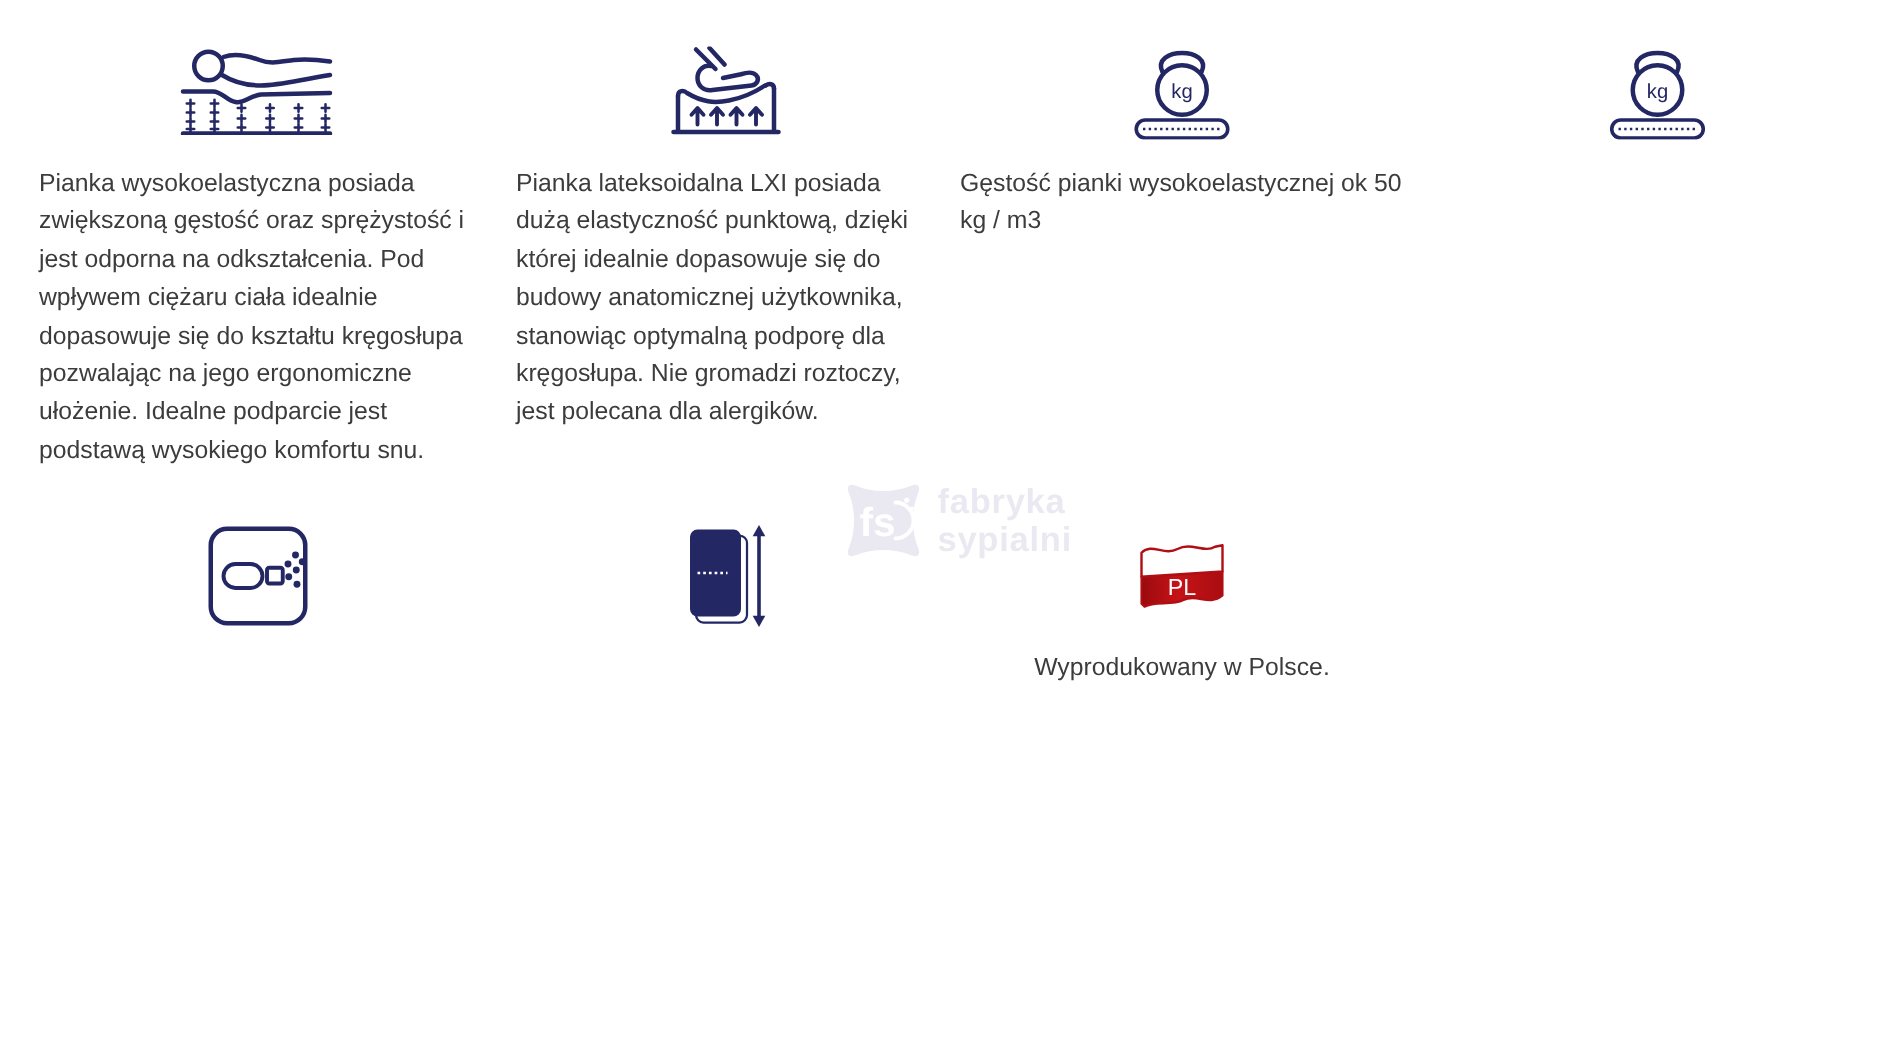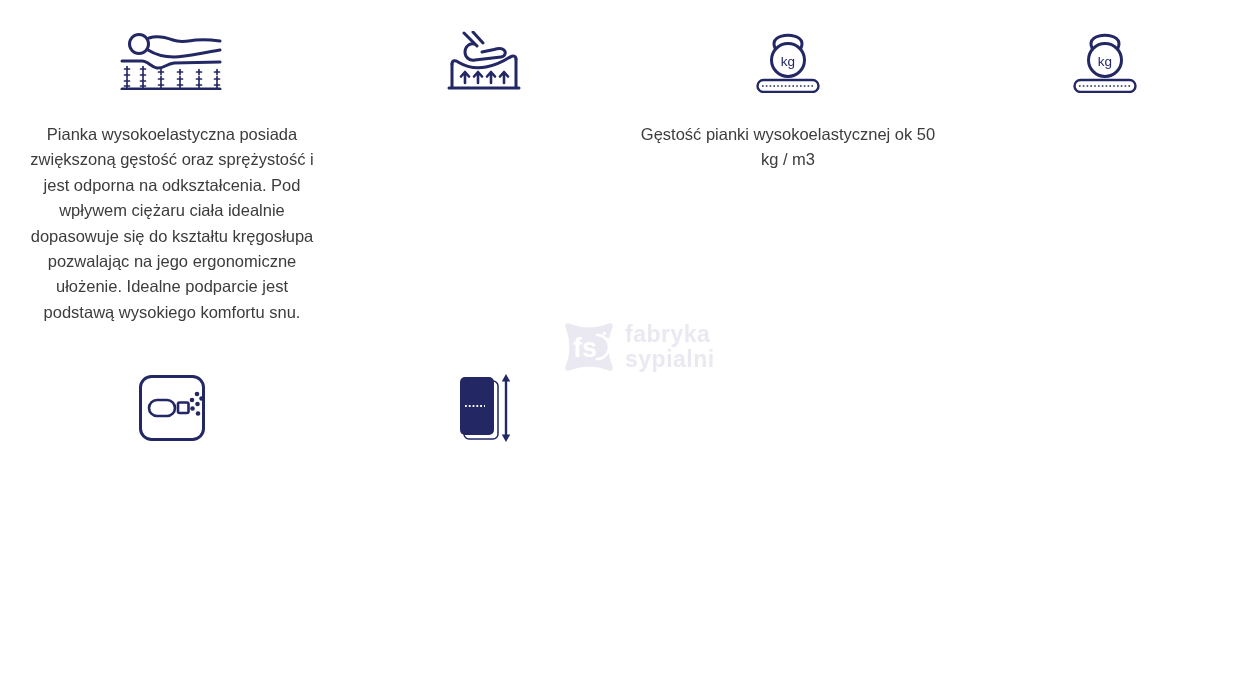--- a/index.html
+++ b/index.html
@@ -15,22 +15,21 @@
     grid-template-columns:344px 280px 328px 306px;
     justify-items:center;
     align-items:start;
   }
   .row1{padding-top:28px;}
   .row2{margin-top:36px;}
   .cell{display:flex;flex-direction:column;align-items:center;}
   .icon-box{height:66px;display:flex;align-items:center;justify-content:center;margin-bottom:16px;}
   .icon-box2{height:70px;display:flex;align-items:center;justify-content:center;margin-bottom:14px;}
   p.txt{
-    margin:12px;
-    text-align:center;
+    margin:0;
     color:#3c3c3c;
     font-size:16.5px;
     line-height:25.4px;
     font-weight:400;
   }
   .w1{max-width:292px;}
   .w2{max-width:284px;}
   .w3{max-width:296px;}
   .w4{max-width:300px;}
   .w5{max-width:294px;}
@@ -92,20 +91,21 @@
             <path d="M5,57 H75"></path>
           </g>
           <g fill="none" stroke="#232764" stroke-width="2.6" stroke-linecap="round" stroke-linejoin="round">
             <path d="M21,52 V42 M17,45.5 L21,41 L25,45.5"></path>
             <path d="M34,52 V42 M30,45.5 L34,41 L38,45.5"></path>
             <path d="M47,52 V42 M43,45.5 L47,41 L51,45.5"></path>
             <path d="M60,52 V42 M56,45.5 L60,41 L64,45.5"></path>
           </g>
         </svg>
       </div>
+      <p class="txt w2">Pianka lateksoidalna LXI posiada dużą elastyczność punktową, dzięki której idealnie dopasowuje się do budowy anatomicznej użytkownika, stanowiąc optymalną podporę dla kręgosłupa. Nie gromadzi roztoczy, jest polecana dla alergików.</p>
     </div>
 
     <div class="cell">
       <div class="icon-box">
         <svg width="68" height="64" viewBox="0 0 68 64">
           <path d="M21,19 C13,2 55,2 47,19" fill="none" stroke="#232764" stroke-width="3" stroke-linecap="round"></path>
           <circle cx="34" cy="31" r="16.5" fill="#ffffff" stroke="#232764" stroke-width="3"></circle>
           <text x="34" y="36.5" text-anchor="middle" font-size="13.5" fill="#232764" font-family="Liberation Sans, sans-serif">kg</text>
           <rect x="3.5" y="51" width="61" height="12" rx="6" fill="none" stroke="#232764" stroke-width="2.4"></rect>
           <line x1="8" y1="57" x2="60" y2="57" stroke="#232764" stroke-width="1.6" stroke-dasharray="1.6 2.2"></line>
@@ -153,20 +153,37 @@
           <rect x="9" y="9" width="34" height="58" rx="5" fill="none" stroke="#232764" stroke-width="1.5"></rect>
           <rect x="5" y="5" width="34" height="58" rx="5" fill="#232764"></rect>
           <line x1="10" y1="34" x2="30" y2="34" stroke="#ffffff" stroke-width="1.8" stroke-dasharray="1.8 2"></line>
           <line x1="51" y1="7" x2="51" y2="65" stroke="#232764" stroke-width="2.4"></line>
           <polygon points="51,2 46.8,9.5 55.2,9.5" fill="#232764"></polygon>
           <polygon points="51,70 46.8,62.5 55.2,62.5" fill="#232764"></polygon>
         </svg>
       </div>
     </div>
 
+    <div class="cell">
+      <div class="icon-box2">
+        <svg width="64" height="60" viewBox="0 0 64 60">
+          <defs>
+            <linearGradient id="flagred" x1="0" y1="0" x2="1" y2="0">
+              <stop offset="0" stop-color="#9a0a0e"></stop>
+              <stop offset="0.45" stop-color="#c61318"></stop>
+              <stop offset="1" stop-color="#a90d11"></stop>
+            </linearGradient>
+          </defs>
+          <path d="M5,30.5 L59,27 L59,43 C50,50.5 42,41.5 33,46 C25,50 14,46.5 7,50.5 L5,48.5 Z" fill="url(#flagred)" stroke="#b00e12" stroke-width="1.4" stroke-linejoin="round"></path>
+          <path d="M5,14.5 C12,7.5 20,17 29,12 C38,7 47,15 54,10.5 L59,9.5 L59,27 L5,30.5 Z" fill="#ffffff" stroke="#b00e12" stroke-width="1.6" stroke-linejoin="round"></path>
+          <text x="32" y="42.5" text-anchor="middle" font-size="15.5" fill="#ffffff" font-family="Liberation Sans, sans-serif">PL</text>
+        </svg>
+      </div>
+      <p class="txt">Wyprodukowany w Polsce.</p>
+    </div>
 
     <div class="cell"></div>
   </div>
 
   <div class="watermark">
     <svg width="54" height="54" viewBox="0 0 54 54">
       <path d="M9,4 C20,8.5 34,8.5 45,4 C50,2 52,4 50,9 C45.5,20 45.5,34 50,45 C52,50 50,52 45,50 C34,45.5 20,45.5 9,50 C4,52 2,50 4,45 C8.5,34 8.5,20 4,9 C2,4 4,2 9,4 Z" fill="#eae9f2"></path>
       <text x="11" y="37" font-size="27" font-weight="bold" fill="#ffffff" font-family="Liberation Sans, sans-serif">fs</text>
       <path d="M35,15 A11.5,11.5 0 0 1 35,39" fill="none" stroke="#ffffff" stroke-width="2.6" stroke-linecap="round"></path>
       <circle cx="42.5" cy="13.5" r="1.7" fill="#ffffff"></circle>

